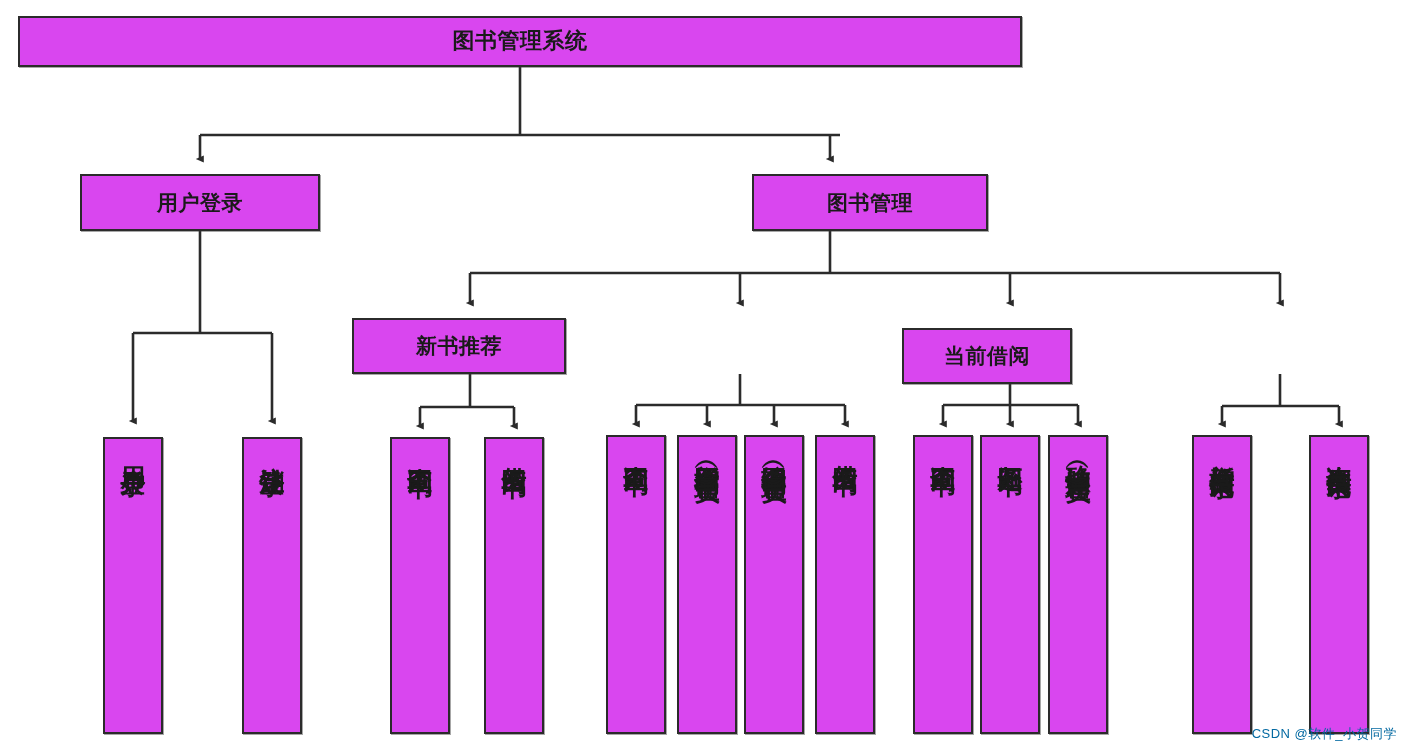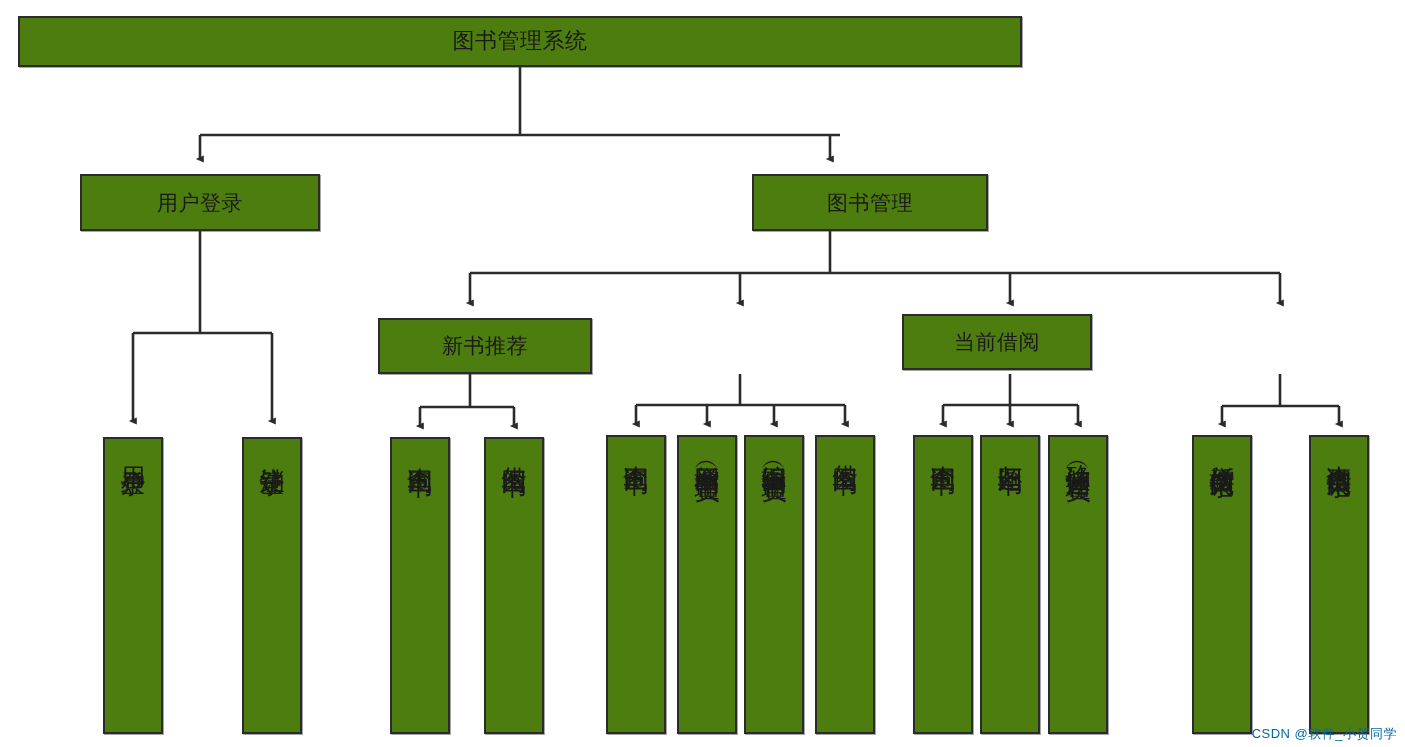--- a/index.html
+++ b/index.html
@@ -22,26 +22,27 @@
     left: 0;
     top: 0;
     width: 1405px;
     height: 747px;
     pointer-events: none;
   }
   .node {
     position: absolute;
     box-sizing: border-box;
     border: 2px solid #2b2b2b;
-    background: #4d7c0f;
+    background: #d946ef;
     display: flex;
     align-items: center;
     justify-content: center;
     color: #1a1a1a;
     box-shadow: 1px 1px 0 rgba(60,60,60,0.45);
+    font-weight: bold;
   }
   .node-label {
     display: block;
     text-align: center;
     line-height: 1.12;
     color: #1a1a1a;
     letter-spacing: 0.5px;
   }
   .node.horizontal .node-label {
     font-size: 21px;
@@ -133,24 +134,24 @@
     <span class="node-label">图书管理系统</span>
   </div>
 
   <div class="node horizontal" style="left:80px; top:174px; width:240px; height:57px;">
     <span class="node-label">用户登录</span>
   </div>
   <div class="node horizontal" style="left:712px; top:174px; width:236px; height:57px;margin-left:40px;">
     <span class="node-label">图书管理</span>
   </div>
 
-  <div class="node horizontal" style="left:378px; top:318px; width:214px; height:56px;">
+  <div class="node horizontal" style="left:352px; top:318px; width:214px; height:56px;">
     <span class="node-label">新书推荐</span>
   </div>
-  <div class="node horizontal" style="left:902px; top:314px; width:190px; height:56px;">
+  <div class="node horizontal" style="left:902px; top:328px; width:170px; height:56px;">
     <span class="node-label">当前借阅</span>
   </div>
 
   <div class="node vertical" style="left:103px; top:437px; width:60px; height:297px;">
     <span class="node-label">用户登录</span>
   </div>
   <div class="node vertical" style="left:242px; top:437px; width:60px; height:297px;">
     <span class="node-label">注销登录</span>
   </div>
 

